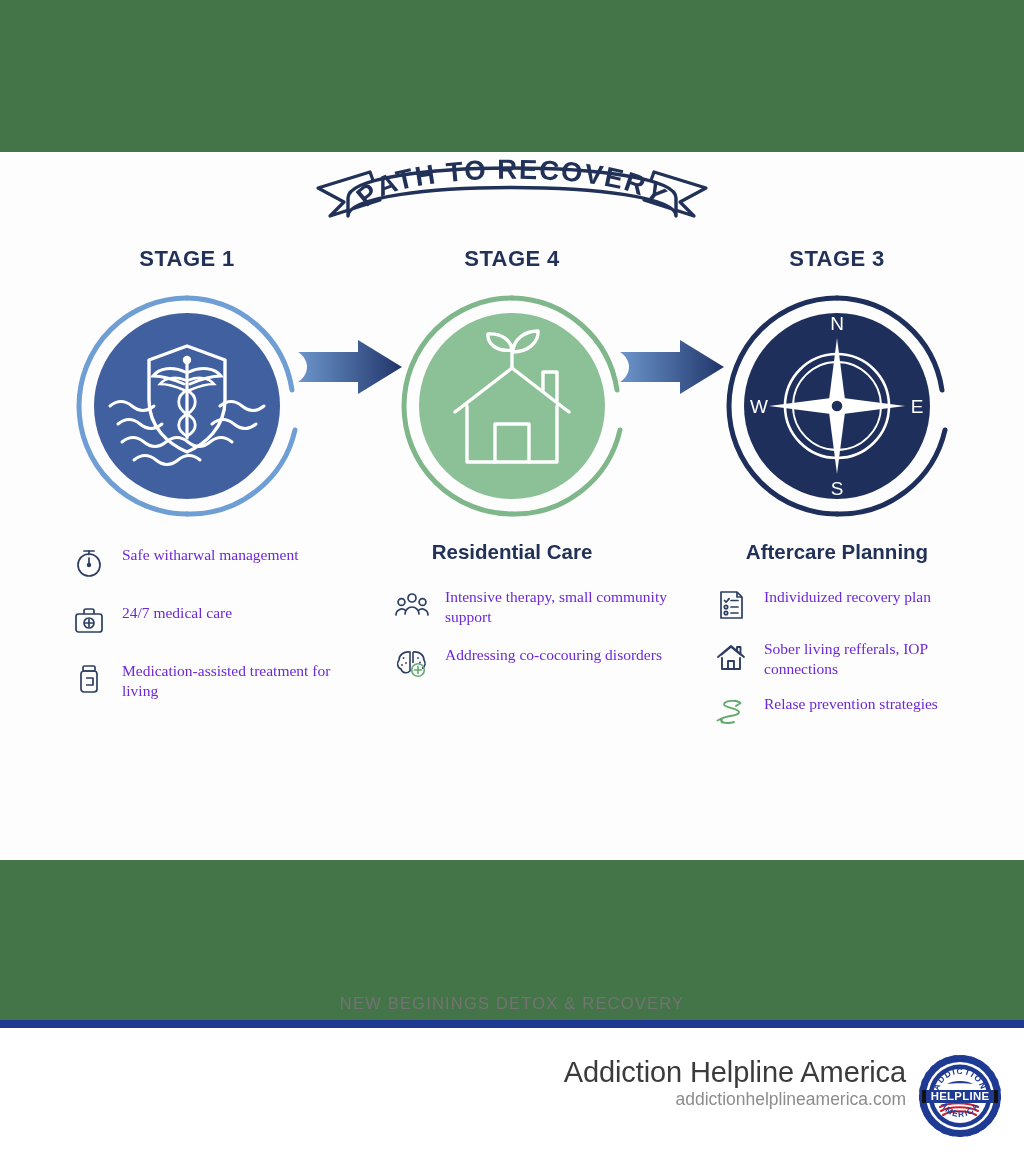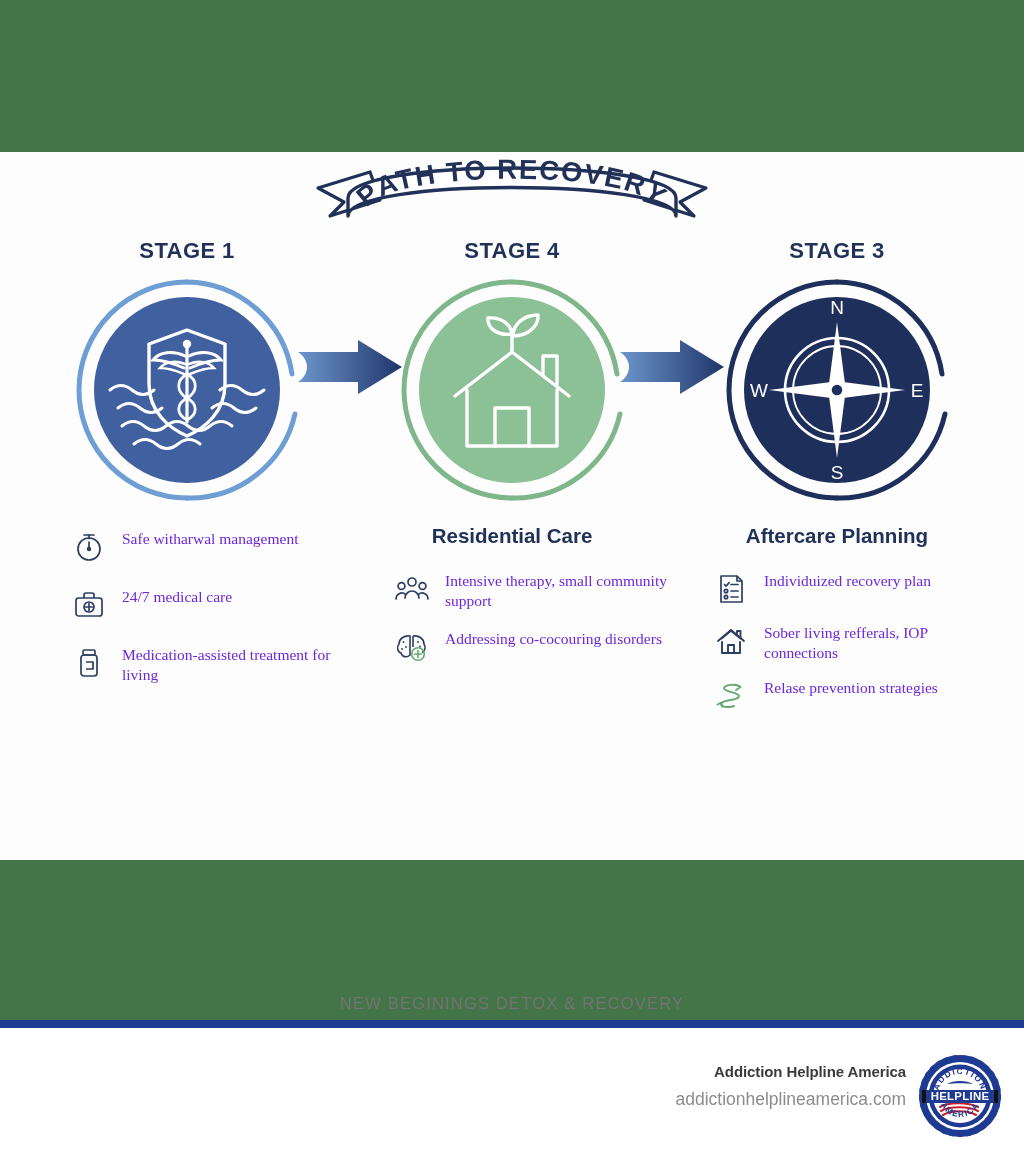--- a/index.html
+++ b/index.html
@@ -30,21 +30,21 @@
 
   
   .stages{position:absolute;left:0;top:228px;width:1024px;height:520px;}
   .col{position:absolute;top:0;width:330px;}
   .col1{left:22px;}
   .col2{left:347px;}
   .col3{left:672px;}
 
   .stage-label{
     text-align:center;font-size:22px;font-weight:bold;
-    color:#213158;letter-spacing:.4px;margin:8px;height:30px;line-height:30px;
+    color:#213158;letter-spacing:.4px;margin:16px;height:30px;line-height:30px;
   }
 
   .circle-wrap{position:relative;width:330px;height:232px;margin-top:4px;}
   .circle-svg{position:absolute;left:0;top:0;}
 
   .stage-title{
     text-align:center;font-size:20.5px;font-weight:bold;color:#213158;
     line-height:25px;margin-top:17px;padding:0 10px;
   }
 
@@ -59,21 +59,21 @@
   .c1 .bullet{margin-bottom:20px;}
   .c3 .bullet{margin-bottom:14px;}
 
   
   .arrow{position:absolute;top:338px;}
   .arrow1{left:296px;}
   .arrow2{left:618px;}
 
   
   .brand{position:absolute;right:118px;top:1058px;text-align:right;}
-  .brand-name{font-size:15px;font-weight:bold;color:#3b3b3b;line-height:28px;letter-spacing:-.1px;}
+  .brand-name{font-size:29px;font-weight:normal;color:#3b3b3b;line-height:28px;letter-spacing:-.1px;}
   .brand-url{font-size:17.5px;color:#8c8c8c;line-height:24px;margin-top:1px;}
   .brand-logo{position:absolute;right:18px;top:1050px;width:92px;height:92px;}
 </style>
 </head>
 <body>
 
 <div class="page">
 
   <div class="band-top"></div>
   <div class="band-body"></div>

